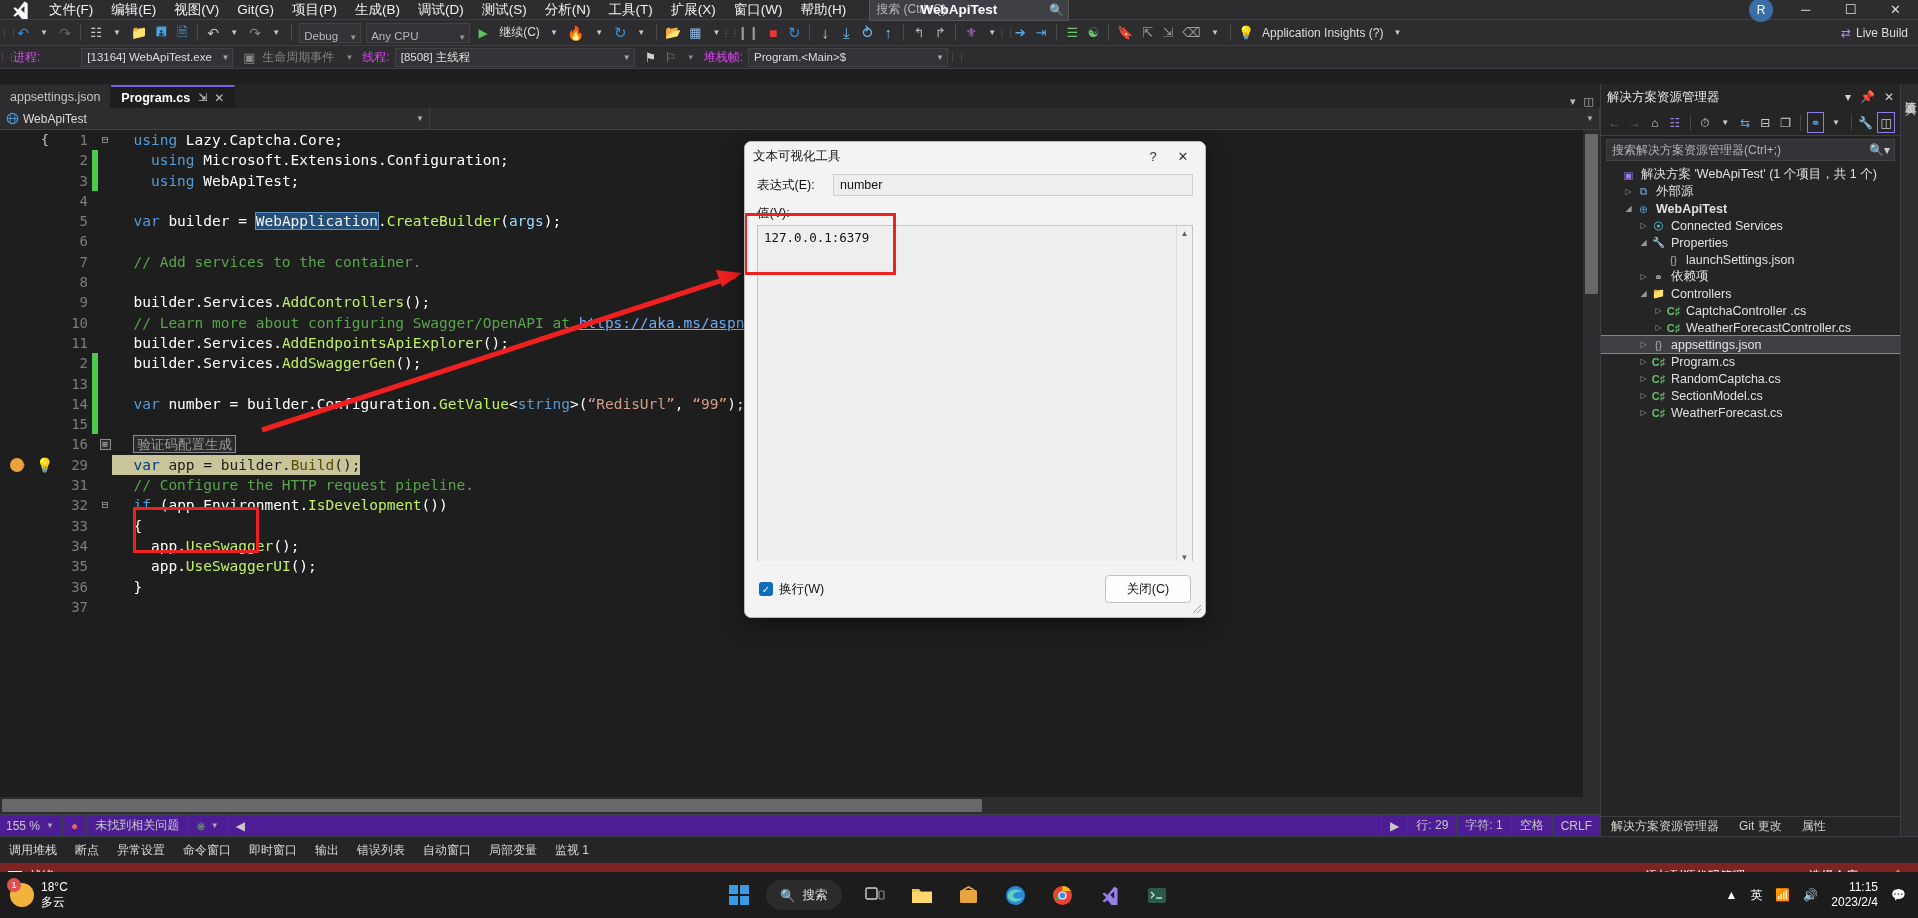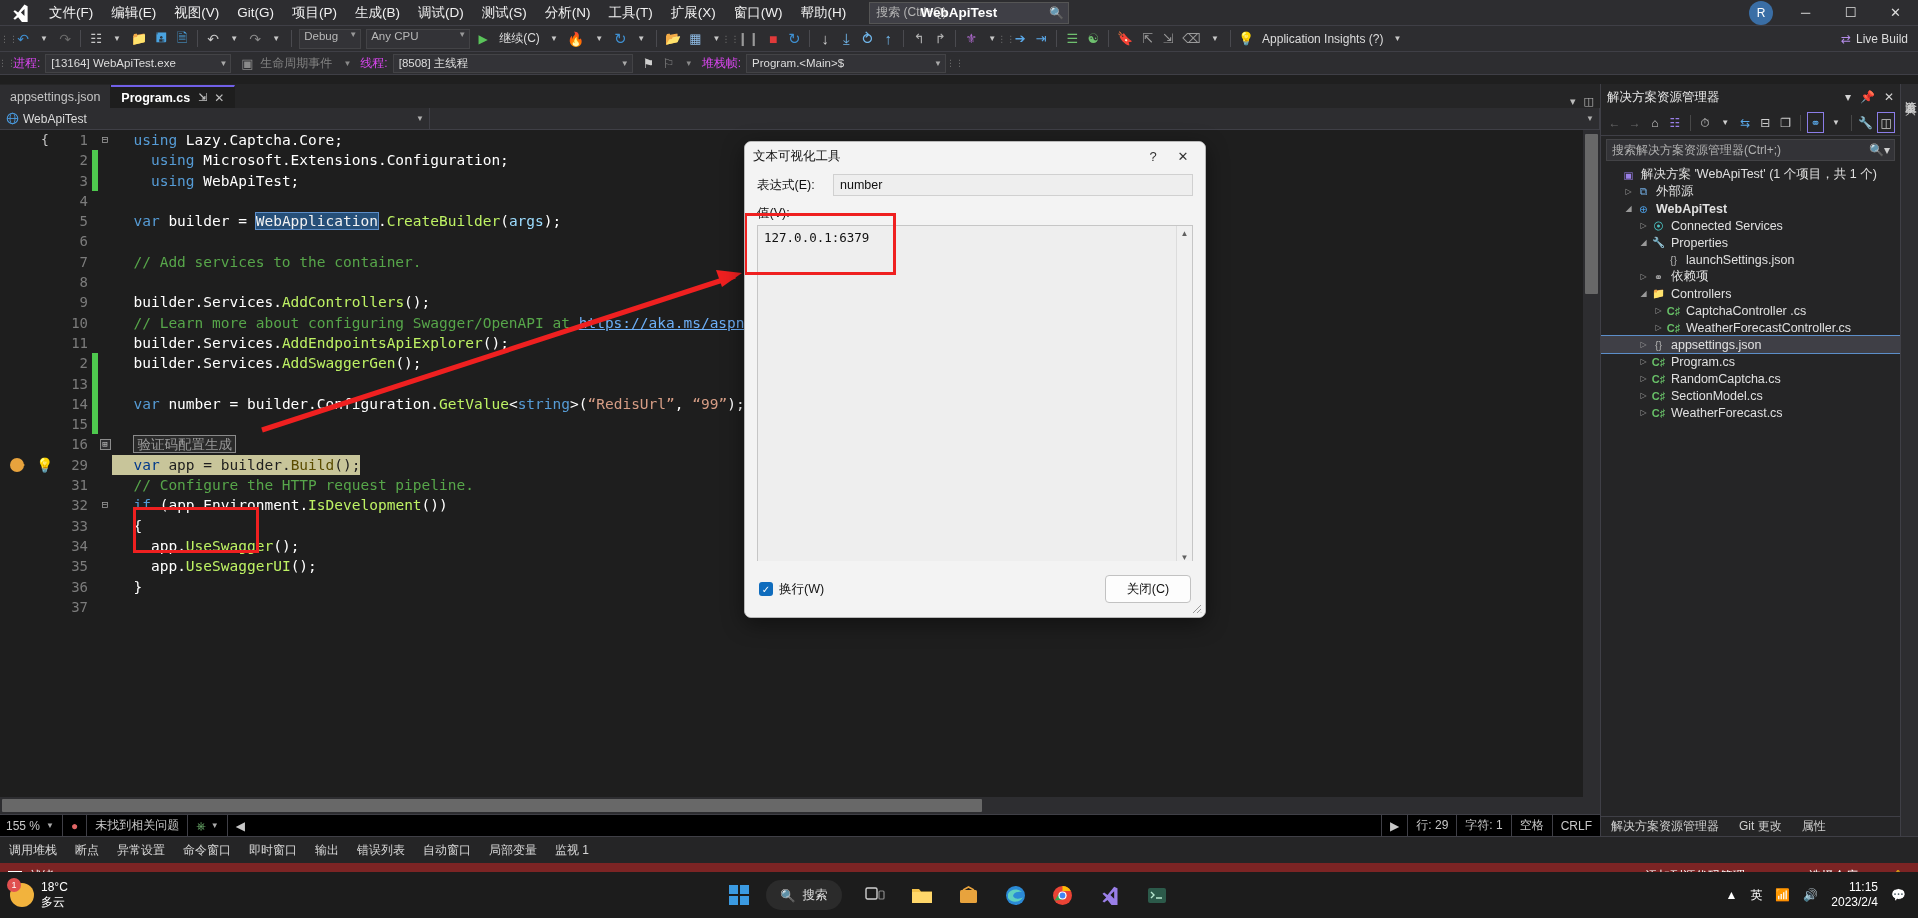--- a/index.html
+++ b/index.html
@@ -6,21 +6,21 @@
   html,body { width:1918px; height:918px; overflow:hidden; }
   body {
     font-family: "Liberation Sans", "DejaVu Sans", sans-serif;
     background:#1e1e1e; color:#f1f1f1; font-size:13px;
     -webkit-font-smoothing: antialiased;
   }
   .app { position:relative; width:1918px; height:918px; background:#1f1f1f; }
 
   
   .titlebar {
-    height:26px; background:#2d2d30; display:flex; align-items:center;
+    height:20px; background:#2d2d30; display:flex; align-items:center;
     border-bottom:1px solid #3f3f46; position:relative;
   }
   .vs-logo { width:40px; display:flex; align-items:center; justify-content:center; }
   .vs-logo svg { width:19px; height:19px; }
   .menu { display:flex; align-items:center; height:100%; }
   .menu-item {
     padding:0 9px; height:100%; display:flex; align-items:center;
     color:#f1f1f1; font-size:13.5px; white-space:nowrap; cursor:default;
   }
   .searchbox {
@@ -46,21 +46,21 @@
   .toolbar {
     height:26px; background:#2d2d30; display:flex; align-items:center;
     padding-left:6px; gap:1px; border-bottom:1px solid #3f3f46;
   }
   .tbi { height:22px; min-width:20px; padding:0 3px; display:flex; align-items:center;
          justify-content:center; color:#c8c8c8; font-size:13px; }
   .tbsep { width:1px; height:17px; background:#4a4a4f; margin:0 4px; }
   .tbgrip { width:6px; height:18px; display:flex; align-items:center; justify-content:center; color:#6a6a6a; font-size:9px;}
   .combo {
     height:20px; background:#333337; border:1px solid #434346; color:#b8b8b8;
-    font-size:11.5px; display:flex; align-items:flex-start; padding:0 4px;
+    font-size:11.5px; display:flex; align-items:flex-end; padding:0 4px;
     margin:0 2px; position:relative;
   }
   .combo .cv { padding-right:12px; }
   .combo .ca { position:absolute; right:3px; font-size:8px; color:#999; }
   .green-tri { color:#5ac45a; font-size:12px; }
   .cont-label { color:#dcdcdc; font-size:12px; padding-left:2px; }
   .tb-ls { margin-left:auto; display:flex; align-items:center; padding-right:10px; color:#ddd; font-size:12px; gap:5px; }
 
   
   .debugbar {
@@ -142,21 +142,21 @@
   .arrowsvg { position:absolute; left:0; top:0; pointer-events:none; }
 
   
   .vscroll { position:absolute; right:0; top:0; bottom:0; width:17px; background:#2d2d30; }
   .vscroll .thumb { position:absolute; left:2px; width:13px; background:#686868; border-radius:1px; }
   .vmark { position:absolute; right:4px; width:9px; height:4px; }
   .hscroll-wrap { height:17px; background:#2d2d30; position:relative; display:flex; align-items:center; }
   .hthumb { position:absolute; top:2px; height:13px; background:#686868; border-radius:1px; }
 
   .statusline {
-    height:22px; background:#000000; border-top:1px solid #3f3f46;
+    height:22px; background:#4c1d95; border-top:1px solid #3f3f46;
     display:flex; align-items:center; font-size:12px; color:#c8c8c8;
   }
   .zoom-cell { width:62px; display:flex; align-items:center; padding-left:6px; position:relative; }
   .sl-cell { padding:0 8px; border-left:1px solid #3f3f46; height:100%; display:flex; align-items:center; white-space:nowrap; }
   .sl-right { margin-left:auto; display:flex; height:100%; align-items:center; }
 
   
   .solexp { width:300px; flex:0 0 300px; background:#252526; display:flex; flex-direction:column; border-left:1px solid #3f3f46; }
   .sx-title { height:26px; display:flex; align-items:center; padding:0 6px; font-size:12.5px; color:#e8e8e8; }
   .sx-title .ctrls { margin-left:auto; display:flex; gap:9px; align-items:center; color:#d4d4d4; font-size:12px; }
@@ -356,21 +356,21 @@
     <div class="tbi" style="font-size:8px;">▼</div>
     <div class="tb-ls">
       <span style="color:#b48ce8;">⇄</span>
       <span>Live Build</span>
     </div>
   </div>
 
   <div class="debugbar">
     <div class="tbgrip">⋮⋮</div>
     <div class="dlab">进程:</div>
-    <div class="dcombo" style="width:186px;">
+    <div class="dcombo" style="width:152px;margin-left:36px;">
       <span>[13164] WebApiTest.exe</span>
       <span class="ca">▼</span>
     </div>
     <div class="tbi" style="color:#8a8a8a;margin-left:6px;">▣</div>
     <div class="dlab dim">生命周期事件</div>
     <div class="tbi" style="font-size:8px;color:#8a8a8a;">▼</div>
     <div class="dlab">线程:</div>
     <div class="dcombo" style="width:240px;">
       <span>[8508] 主线程</span>
       <span class="ca">▼</span>

